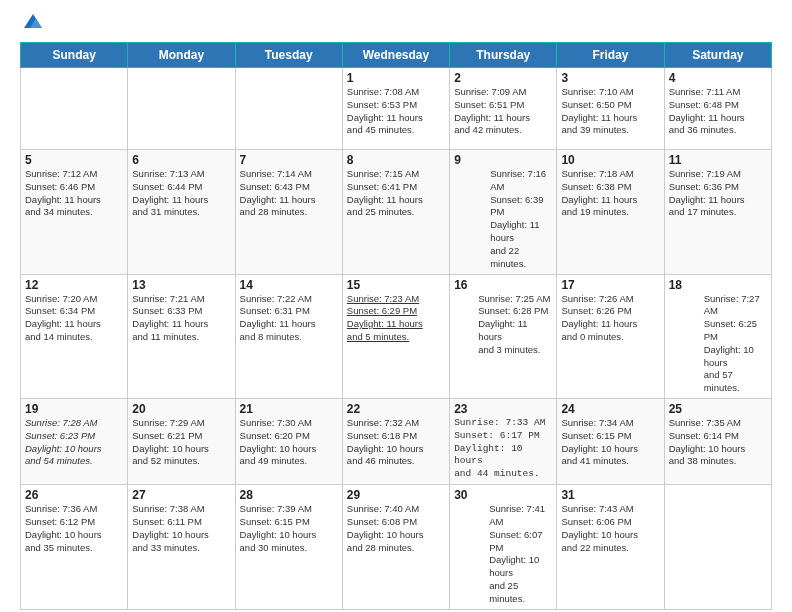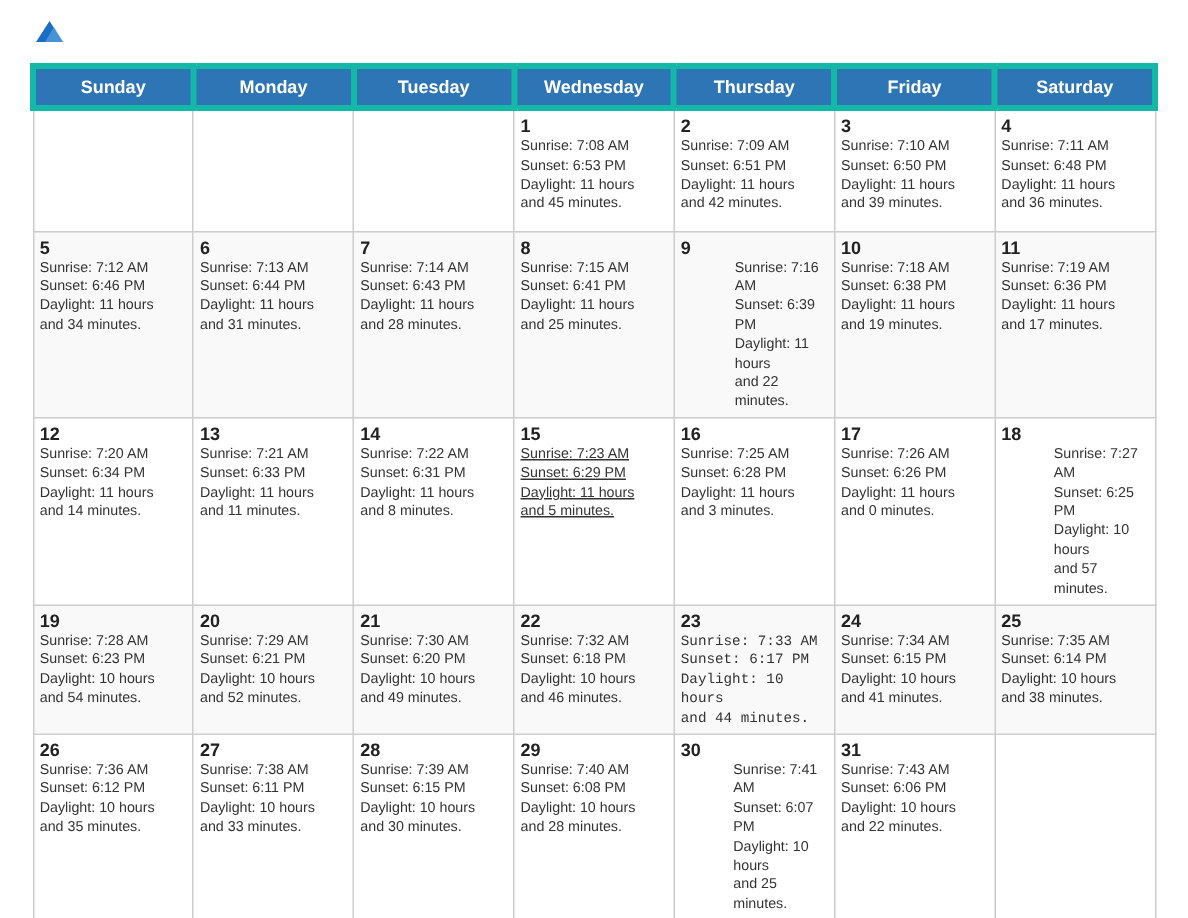--- a/index.html
+++ b/index.html
@@ -67,21 +67,21 @@
       border-collapse: collapse;
       flex: 1;
     }
     .calendar th {
       background-color: #2e75b6;
       color: #fff;
       text-align: center;
       font-size: 12px;
       font-weight: bold;
       padding: 5px 3px;
-      border: 4px solid #14b8a6;
+      border: 1px solid #14b8a6;
     }
     .calendar td {
       border: 1px solid #ccc;
       vertical-align: top;
       padding: 3px 4px;
       width: calc(100% / 7);
       height: 82px;
       background: #fff;
     }
     .calendar tr:nth-child(even) td {
@@ -245,21 +245,21 @@
           </td>
           <td>
             <span class="day-num">15</span>
             <div class="day-info" style="white-space: pre-line; text-decoration: underline;">Sunrise: 7:23 AM
 Sunset: 6:29 PM
 Daylight: 11 hours
 and 5 minutes.</div>
           </td>
           <td>
             <span class="day-num">16</span>
-            <div class="day-info" style="white-space: pre-line;">Sunrise: 7:25 AM
+            <div class="day-info" style="white-space: pre-line; margin-left: 24px;">Sunrise: 7:25 AM
 Sunset: 6:28 PM
 Daylight: 11 hours
 and 3 minutes.</div>
           </td>
           <td>
             <span class="day-num">17</span>
             <div class="day-info" style="white-space: pre-line;">Sunrise: 7:26 AM
 Sunset: 6:26 PM
 Daylight: 11 hours
 and 0 minutes.</div>
@@ -268,21 +268,21 @@
             <span class="day-num">18</span>
             <div class="day-info" style="white-space: pre-line; margin-left: 35px;">Sunrise: 7:27 AM
 Sunset: 6:25 PM
 Daylight: 10 hours
 and 57 minutes.</div>
           </td>
         </tr>
         <tr>
           <td>
             <span class="day-num">19</span>
-            <div class="day-info" style="white-space: pre-line;">Sunrise: 7:28 AM
+            <div class="day-info" style="white-space: pre-line; font-style: italic;">Sunrise: 7:28 AM
 Sunset: 6:23 PM
 Daylight: 10 hours
 and 54 minutes.</div>
           </td>
           <td>
             <span class="day-num">20</span>
             <div class="day-info" style="white-space: pre-line;">Sunrise: 7:29 AM
 Sunset: 6:21 PM
 Daylight: 10 hours
 and 52 minutes.</div>

